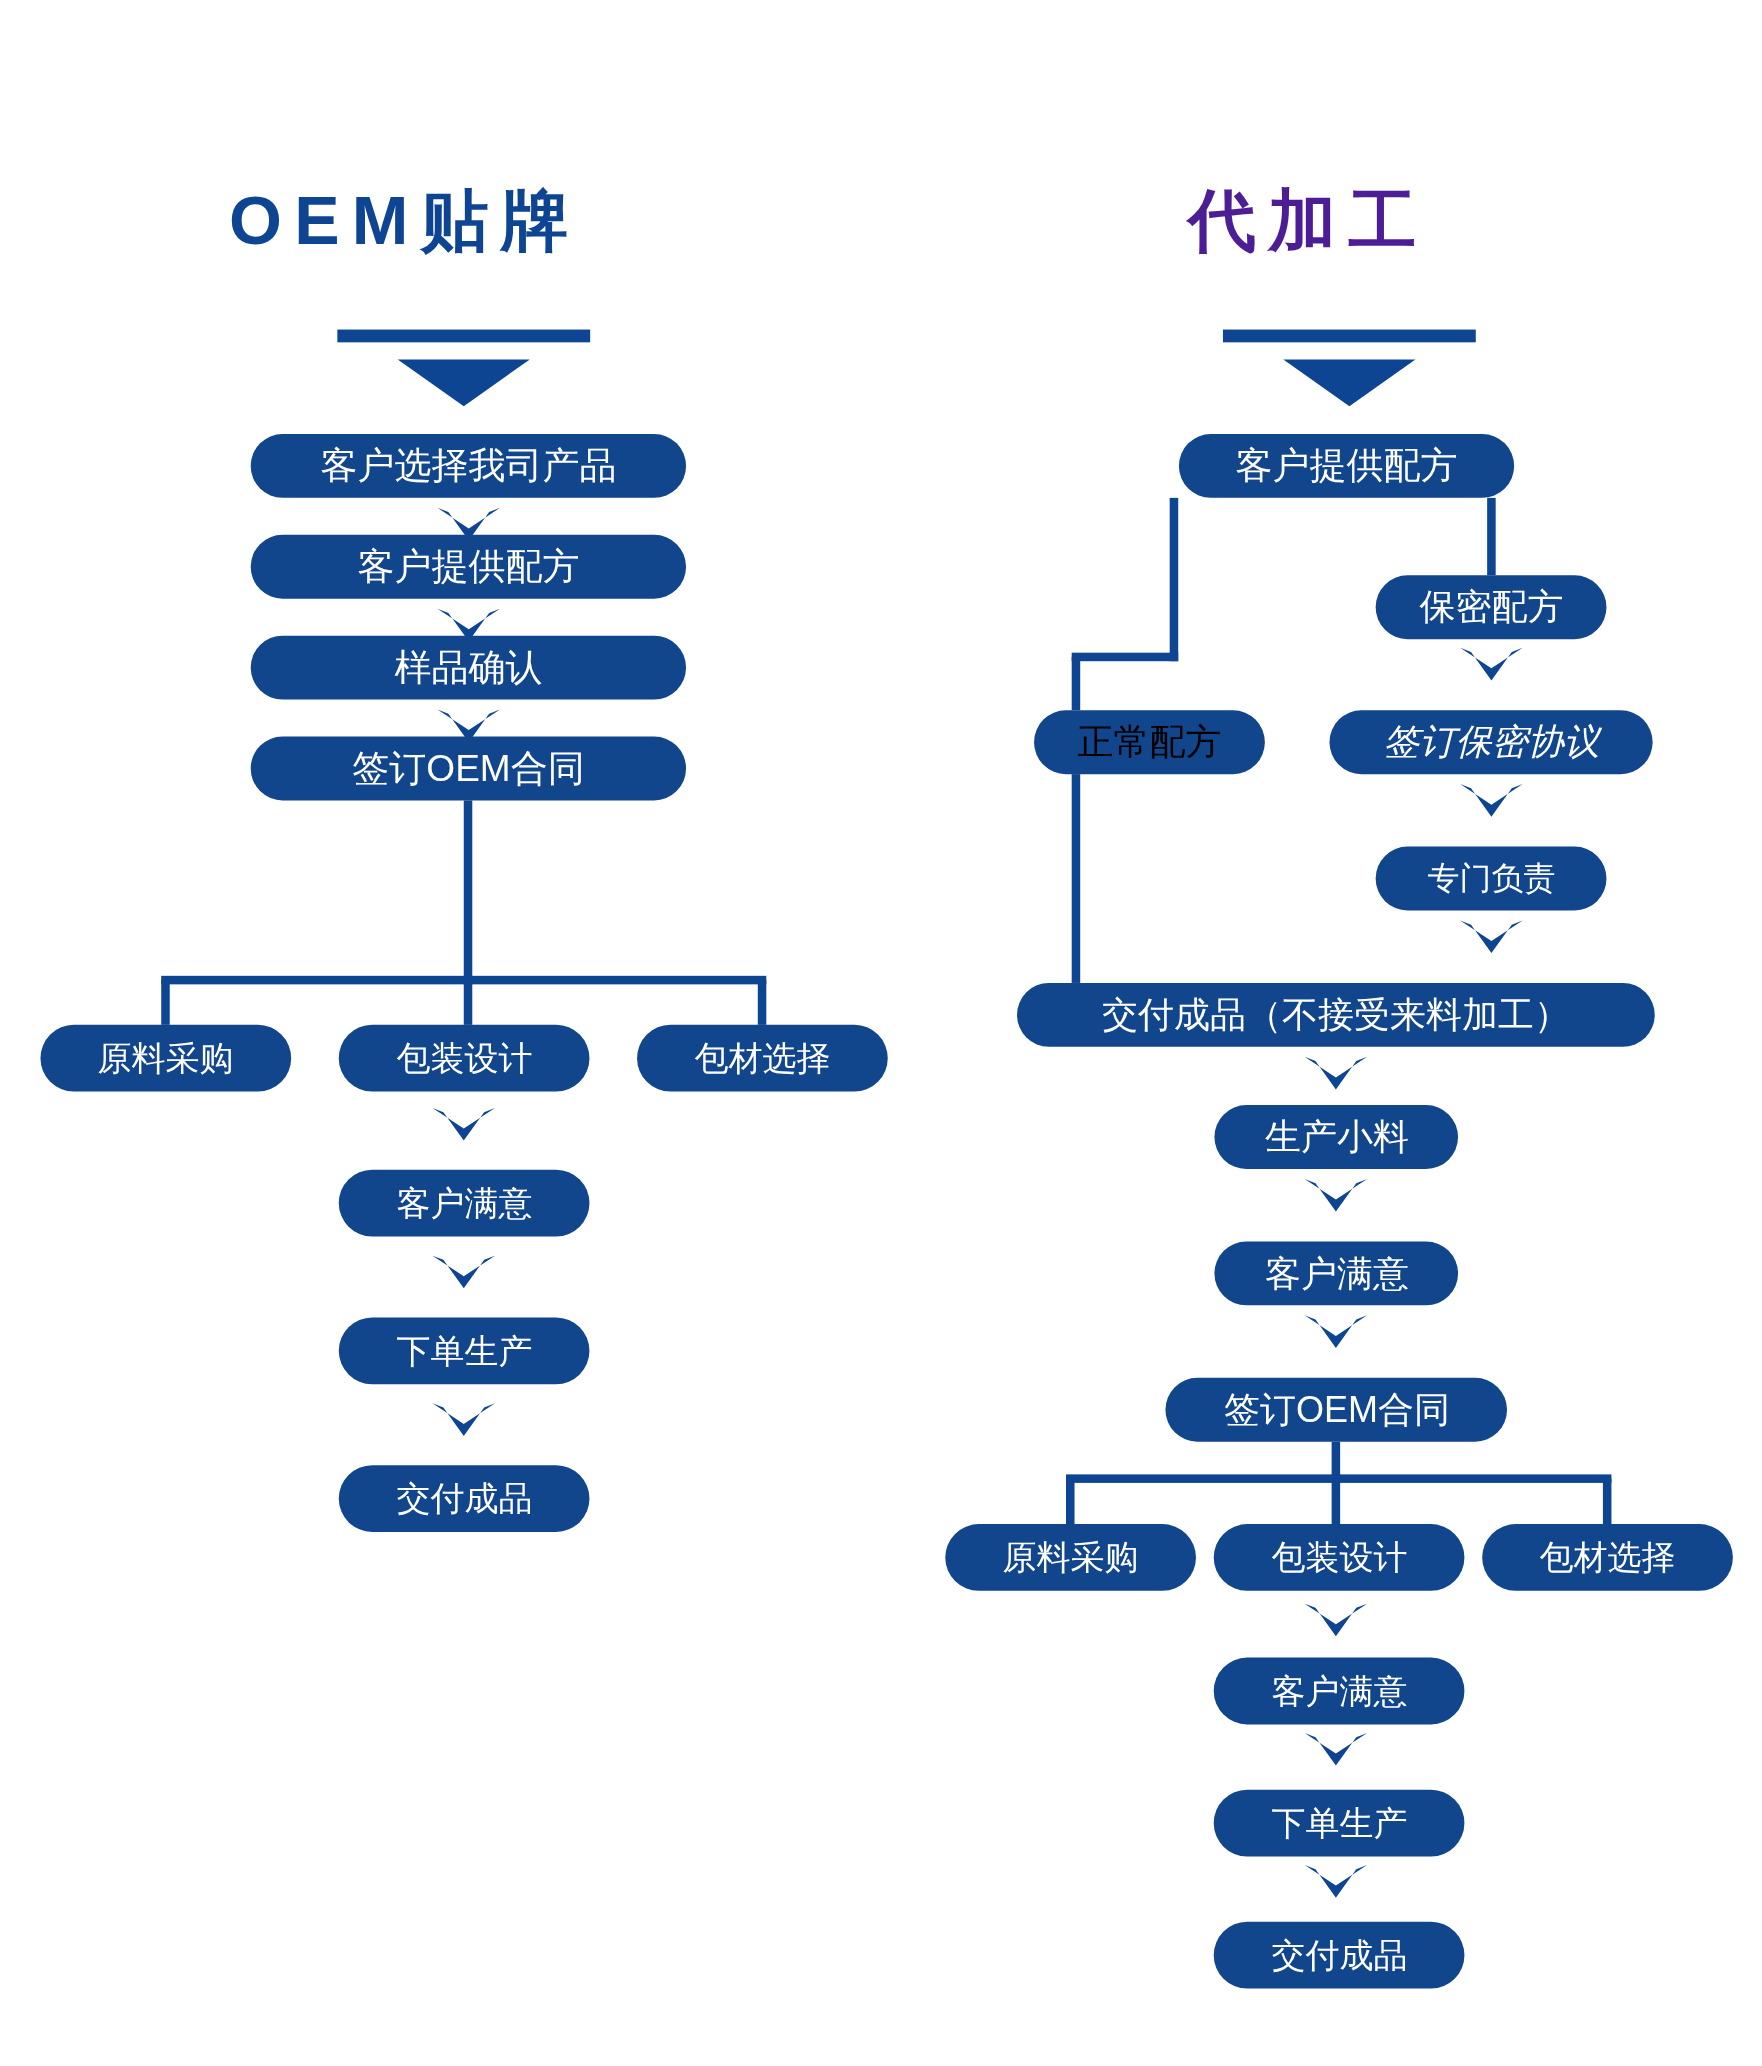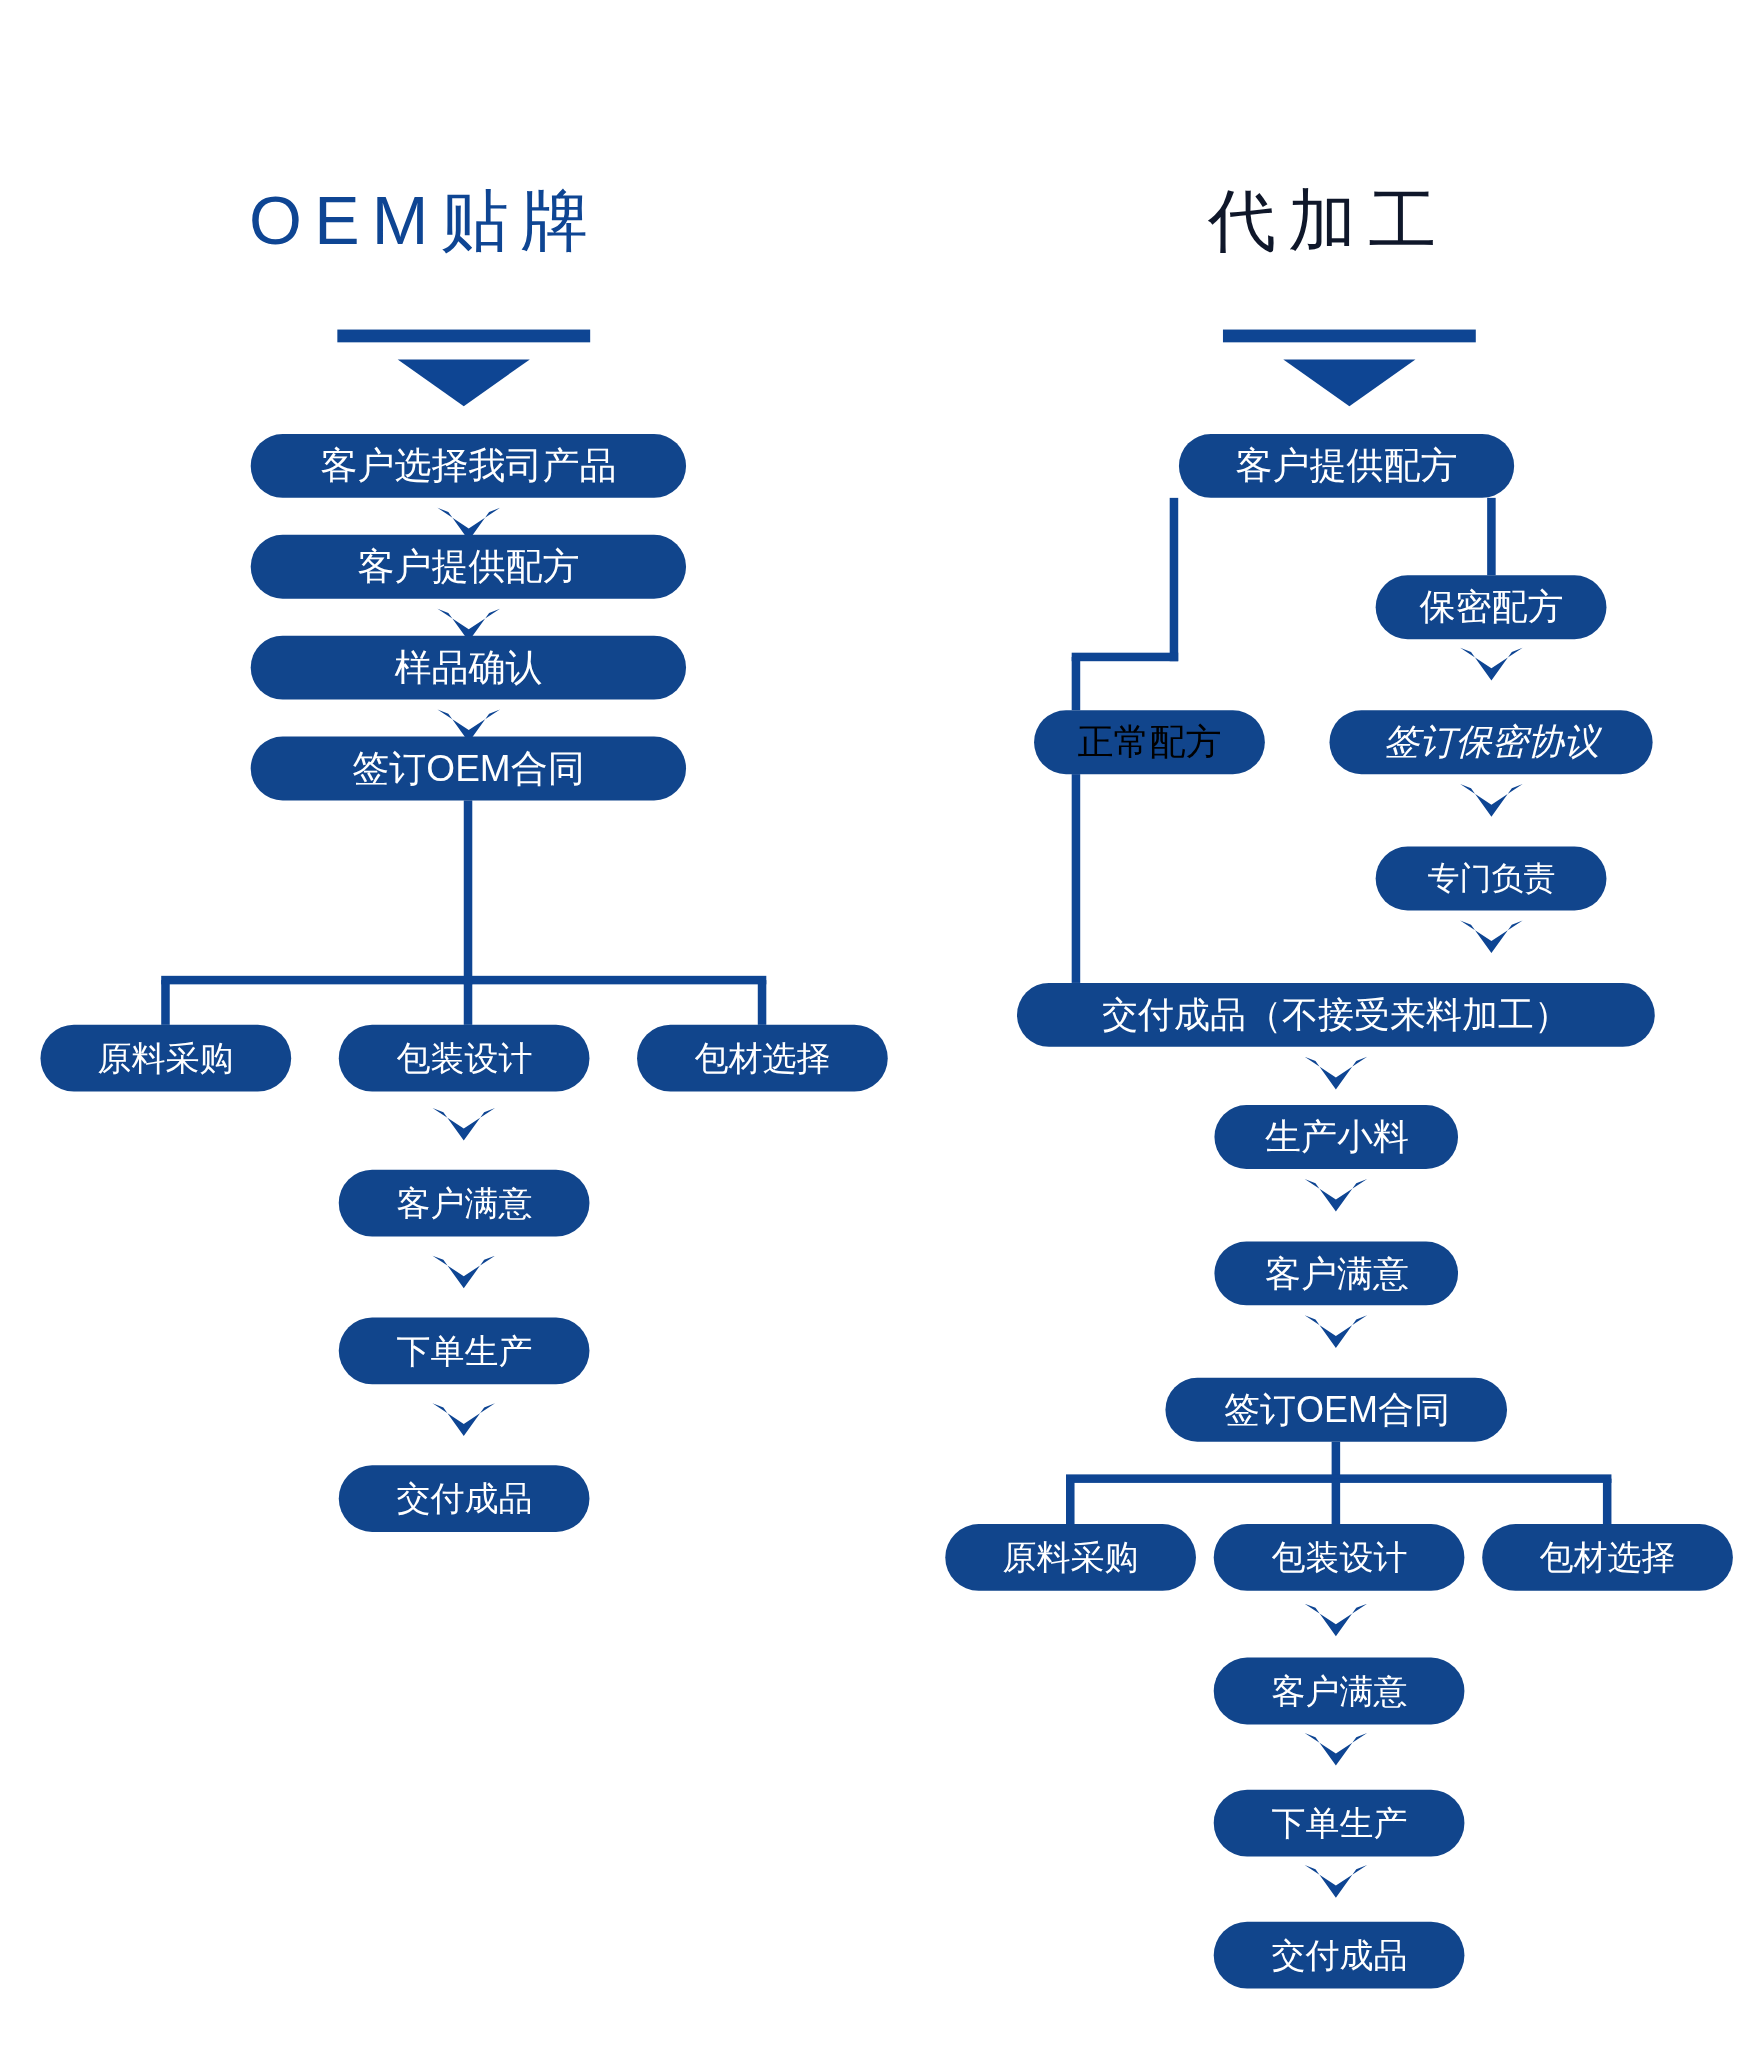--- a/index.html
+++ b/index.html
@@ -23,25 +23,24 @@
     position: absolute;
     left: 0;
     top: 0;
     width: 1762px;
     height: 2066px;
     display: block;
   }
   .col-title {
     position: absolute;
     color: #0E4593;
-    font-weight: normal;
+    font-weight: bold;
     letter-spacing: 0.18em;
     white-space: nowrap;
     line-height: 1;
-    margin-left: 20px;
   }
   .node-label {
     position: absolute;
     display: flex;
     align-items: center;
     justify-content: center;
     color: #ffffff;
     white-space: nowrap;
     box-sizing: border-box;
     pointer-events: none;
@@ -110,21 +109,21 @@
         <rect x="1331" y="2146" width="353" height="94" rx="47" ry="47" fill="#11458C"></rect>
         <rect x="1709" y="2146" width="353" height="94" rx="47" ry="47" fill="#11458C"></rect>
         <rect x="2087" y="2146" width="353" height="94" rx="47" ry="47" fill="#11458C"></rect>
         <rect x="1709" y="2334" width="353" height="94" rx="47" ry="47" fill="#11458C"></rect>
         <rect x="1709" y="2520" width="353" height="94" rx="47" ry="47" fill="#11458C"></rect>
         <rect x="1709" y="2706" width="353" height="94" rx="47" ry="47" fill="#11458C"></rect>
       </g>
   </svg>
 
   <div class="col-title" id="title-oem" style="left: 229px; top: 186px; font-size: 68px; color: rgb(14, 69, 147);">OEM贴牌</div>
-  <div class="col-title" id="title-proc" style="left: 1188px; top: 186px; font-size: 68px; color: #0f172a;">代加工</div>
+  <div class="col-title" id="title-proc" style="left: 1188px; top: 186px; font-size: 68px; color: #4c1d95;">代加工</div>
 
   <div id="label-layer">
       <div class="node-label" style="left: 251px; top: 434px; width: 435px; height: 64px; font-size: 37px; color: rgb(255, 255, 255);">客户选择我司产品</div>
       <div class="node-label" style="left: 251px; top: 535px; width: 435px; height: 64px; font-size: 37px; color: rgb(255, 255, 255);">客户提供配方</div>
       <div class="node-label" style="left: 251px; top: 636px; width: 435px; height: 64px; font-size: 37px; color: rgb(255, 255, 255);">样品确认</div>
       <div class="node-label" style="left: 251px; top: 737px; width: 435px; height: 64px; font-size: 37px; color: rgb(255, 255, 255);">签订OEM合同</div>
       <div class="node-label" style="left: 40px; top: 1025px; width: 251px; height: 67px; font-size: 34px; color: rgb(255, 255, 255);">原料采购</div>
       <div class="node-label" style="left: 339px; top: 1025px; width: 251px; height: 67px; font-size: 34px; color: rgb(255, 255, 255);">包装设计</div>
       <div class="node-label" style="left: 637px; top: 1025px; width: 251px; height: 67px; font-size: 34px; color: rgb(255, 255, 255);">包材选择</div>
       <div class="node-label" style="left: 339px; top: 1170px; width: 251px; height: 67px; font-size: 34px; color: rgb(255, 255, 255);">客户满意</div>

